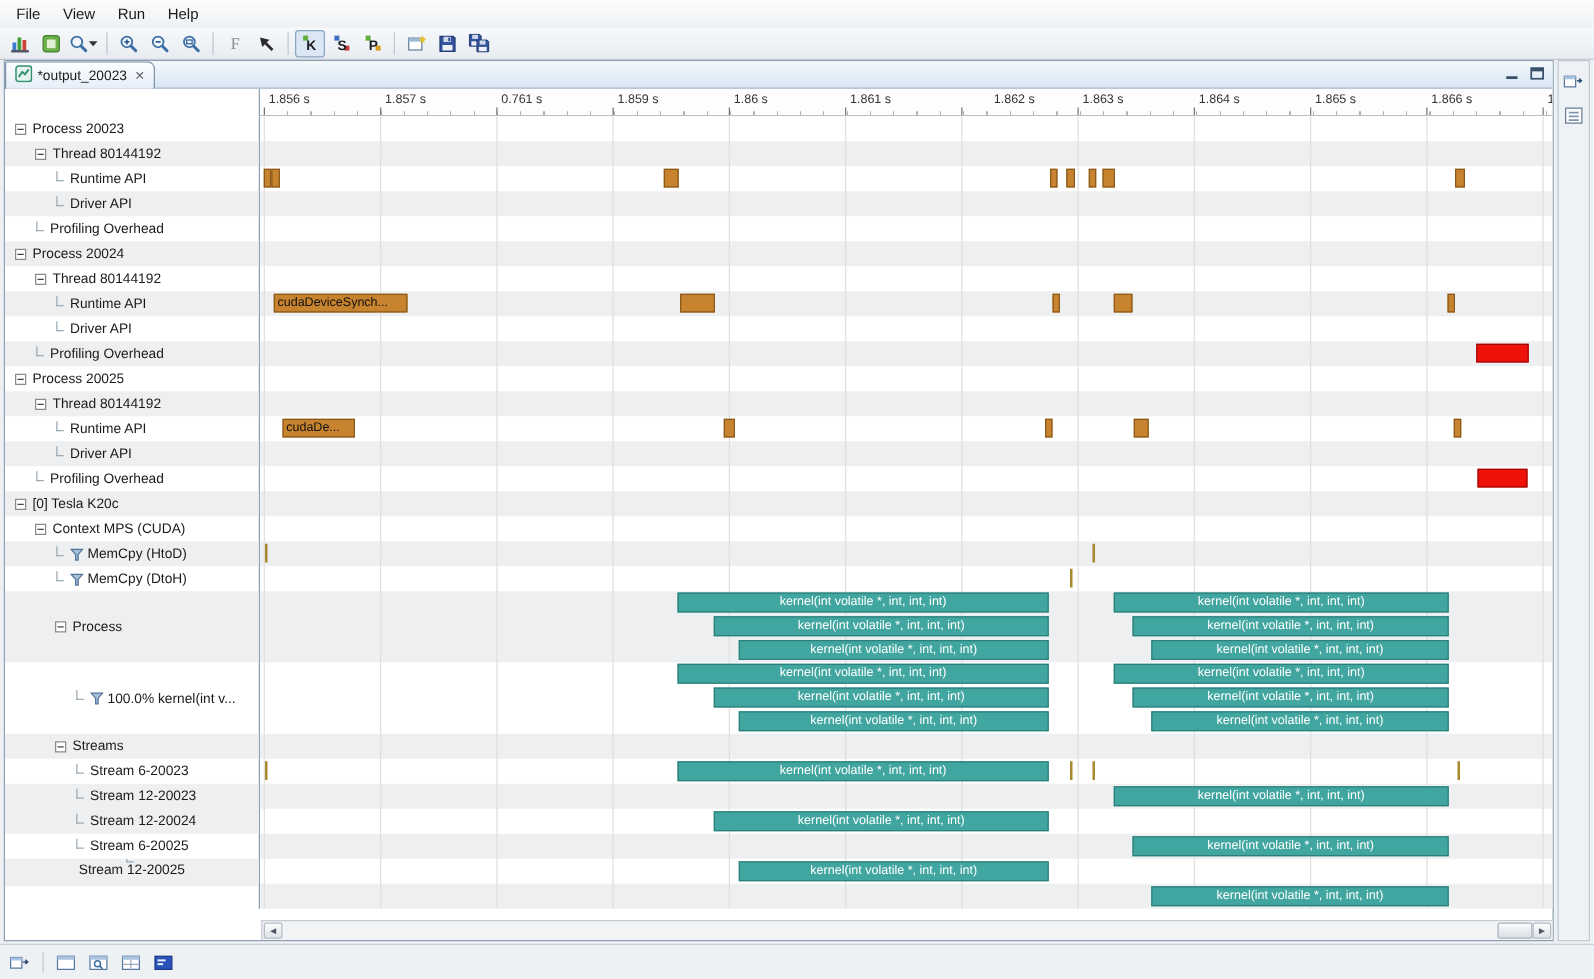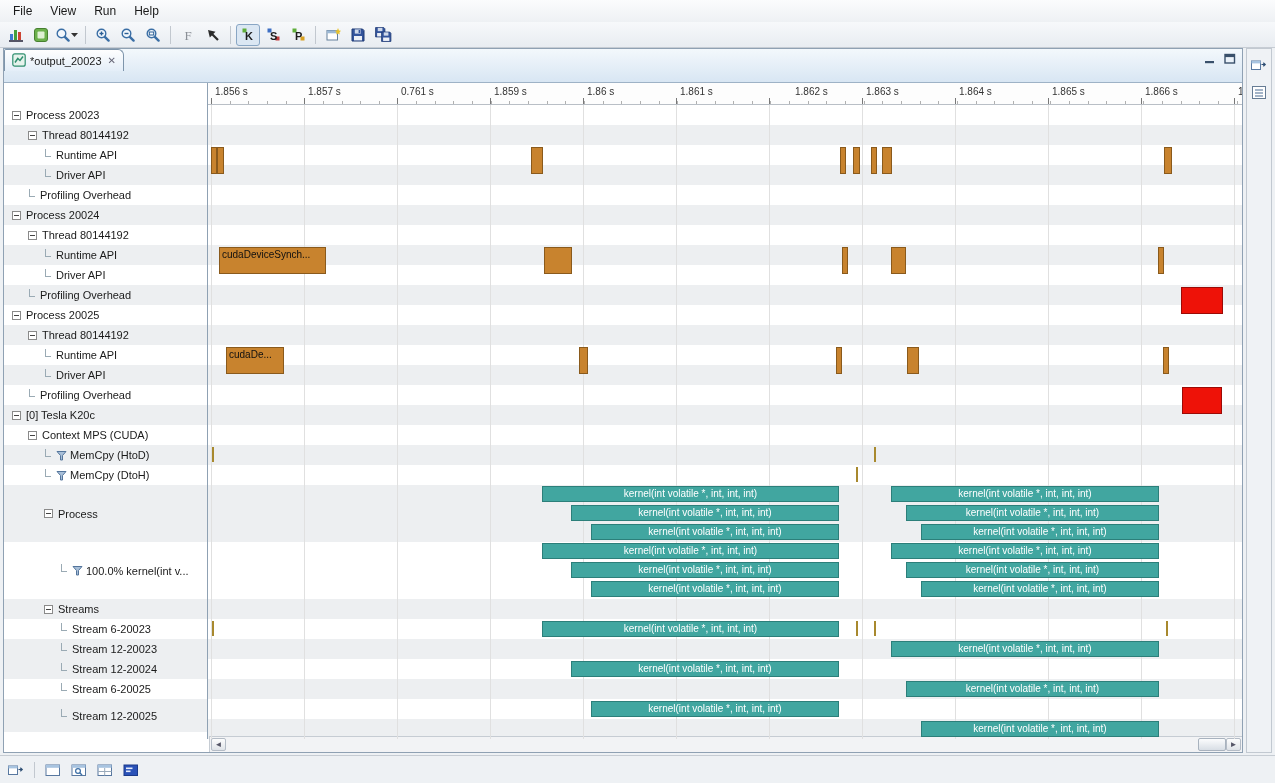--- a/index.html
+++ b/index.html
@@ -5,21 +5,21 @@
 *{margin:0;padding:0;box-sizing:border-box}
 html,body{width:1275px;height:783px;overflow:hidden}
 body{font-family:"Liberation Sans",sans-serif;font-size:11px;color:#1a1a1a;background:#eef1f4;position:relative}
 .menubar{position:absolute;left:0;top:0;width:100%;height:22px;background:linear-gradient(#fbfcfd,#eef1f4);display:flex;align-items:center;padding-left:4px;font-size:12px}
 .menu-item{padding:2px 9px;cursor:default}
 .toolbar{position:absolute;left:0;top:22px;width:100%;height:26px;background:linear-gradient(#f7f9fb,#e8ecf1);border-bottom:1px solid #c6ccd3;display:flex;align-items:center;padding:0 4px;gap:1px}
 .tb-btn{min-width:24px;height:22px;display:inline-flex;align-items:center;justify-content:center;border:1px solid transparent;border-radius:3px}
 .tb-btn.pressed{background:#dbe7f3;border-color:#89a6c4}
 .tb-sep{width:1px;height:18px;background:#c2c8cf;margin:0 4px}
 .editor{position:absolute;left:3px;top:48px;width:1240px;height:705px;border:1px solid #8fa1b3;background:#fff}
-.tabstrip{position:relative;height:34px;background:linear-gradient(#f3f8fc,#d8e6f3);border-bottom:1px solid #9eb2c6}
+.tabstrip{position:relative;height:22px;background:linear-gradient(#f3f8fc,#d8e6f3);border-bottom:1px solid #9eb2c6}
 .tab{position:absolute;left:0;top:0;height:22px;display:flex;align-items:center;gap:4px;padding:0 7px;background:linear-gradient(#fefefe,#e4eef8);border:1px solid #7e95ab;border-bottom:none;border-radius:2px 6px 0 0;font-size:11px}
 .tab-close{color:#667;font-size:10px;margin-left:2px}
 .minmax{position:absolute;right:5px;top:4px;display:flex;gap:6px}
 .content{position:relative;height:681px;overflow:hidden}
 .ruler-band{display:flex;height:22px}
 .ruler-corner{width:204px;border-right:1px solid #8fa1b3;background:#fff}
 .ruler{position:relative;flex:1;background:#fdfdfd;border-bottom:1px solid #b9bfc6;overflow:hidden}
 .ruler-label{position:absolute;top:3px;font-size:10px;color:#333;white-space:nowrap}
 .ruler-tick{position:absolute;bottom:0;width:1px;height:6px;background:#777}
 .ruler-minor{position:absolute;left:3px;right:0;bottom:0;height:3px;background:repeating-linear-gradient(to right,#b0b0b0 0 1px,transparent 1px 18.65px)}
@@ -29,21 +29,21 @@
 .tree-row.alt,.tl-row.alt{background:#edeff1}
 .ind{flex:none;display:inline-block}
 .exp{flex:none;width:9px;height:9px;border:1px solid #8a8a8a;background:#fff;position:relative;margin-right:5px}
 .exp::after{content:"";position:absolute;left:1px;right:1px;top:3px;border-top:1px solid #444}
 .lconn{flex:none;width:6px;height:8px;border-left:1px solid #9aaab4;border-bottom:1px solid #9aaab4;margin:-5px 5px 0 1px}
 .funnel{flex:none;margin-right:3px;display:inline-flex}
 .tree-label{overflow:hidden;text-overflow:ellipsis}
 .tl{flex:1;position:relative;overflow:hidden;background:#fff}
 .tl-row{position:relative}
 .tl-subrow{position:relative;height:19px}
-.bar{position:absolute;top:2px;height:27px;font-size:10px;line-height:13px;white-space:nowrap;overflow:hidden;padding:0 2px;z-index:2;color:#101010}
+.bar{position:absolute;top:2px;height:15px;font-size:10px;line-height:13px;white-space:nowrap;overflow:hidden;padding:0 2px;z-index:2;color:#101010}
 .bar.kernel{height:16px;color:#fff;text-align:center;line-height:14px;padding:0}
 .tl-subrow .bar{top:1px;height:16px}
 .mark{position:absolute;top:2px;height:15px;z-index:2}
 .gridlines{position:absolute;top:0;bottom:0;left:0;right:0;z-index:1;pointer-events:none}
 .gridline{position:absolute;top:0;bottom:0;width:1px;background:#e0e0e0}
 .hscroll{position:absolute;left:205px;right:0;bottom:0;height:16px;background:#f2f3f5;border-top:1px solid #c6ccd3;border-left:1px solid #c6ccd3}
 .sb-btn{position:absolute;top:1px;width:15px;height:13px;font-size:8px;color:#556;display:flex;align-items:center;justify-content:center;background:linear-gradient(#fdfdfd,#dfe3e8);border:1px solid #b4bcc6;border-radius:2px}
 .sb-btn.left{left:1px}
 .sb-btn.right{right:1px}
 .sb-thumb{position:absolute;top:1px;left:988px;width:28px;height:13px;background:linear-gradient(#fbfcfd,#d8dee5);border:1px solid #a8b2be;border-radius:2px}
@@ -364,21 +364,21 @@
           <div class="tree-row alt" style="height: 20px;">
             <span class="ind" style="width: 56px;"></span>
             <span class="lconn"></span>
             <span class="tree-label">Stream 12-20024</span>
           </div>
           <div class="tree-row" style="height: 20px;">
             <span class="ind" style="width: 56px;"></span>
             <span class="lconn"></span>
             <span class="tree-label">Stream 6-20025</span>
           </div>
-          <div class="tree-row alt" style="height: 33px;">
+          <div class="tree-row alt" style="height: 22px; flex-direction: column;">
             <span class="ind" style="width: 56px;"></span>
             <span class="lconn"></span>
             <span class="tree-label">Stream 12-20025</span>
           </div>
         </div>
       <div class="tl">
         <div class="tl-rows">
             <div class="tl-row" style="height: 20px;"></div>
             <div class="tl-row alt" style="height: 20px;"></div>
             <div class="tl-row" style="height: 20px;">

